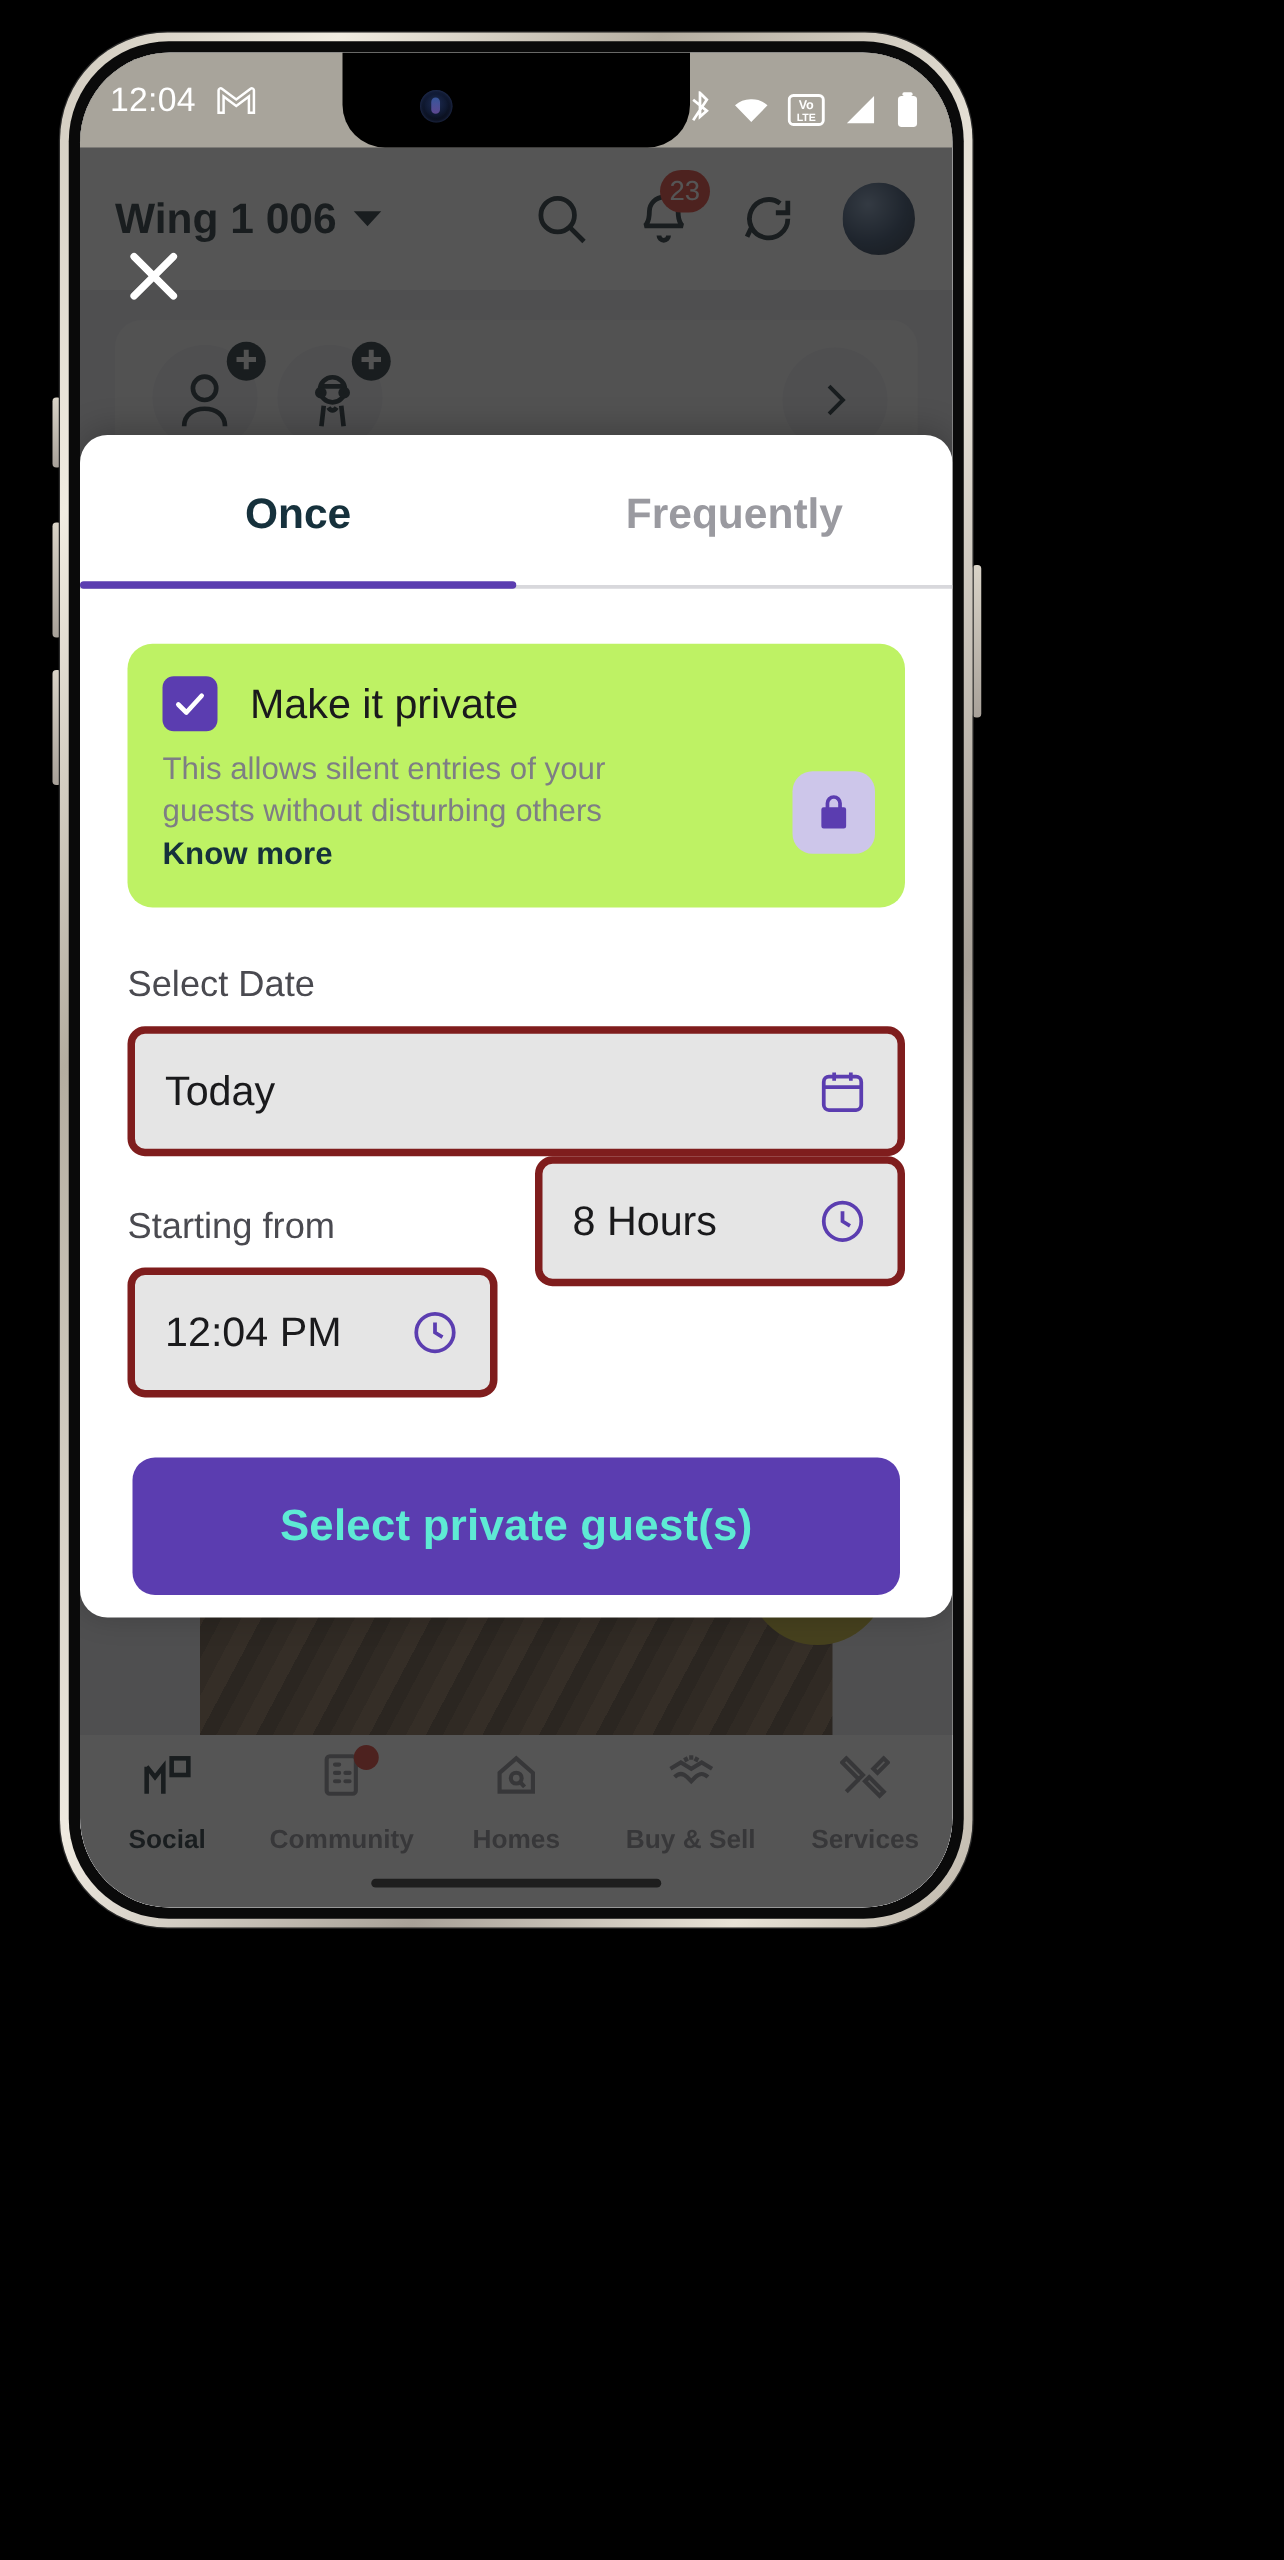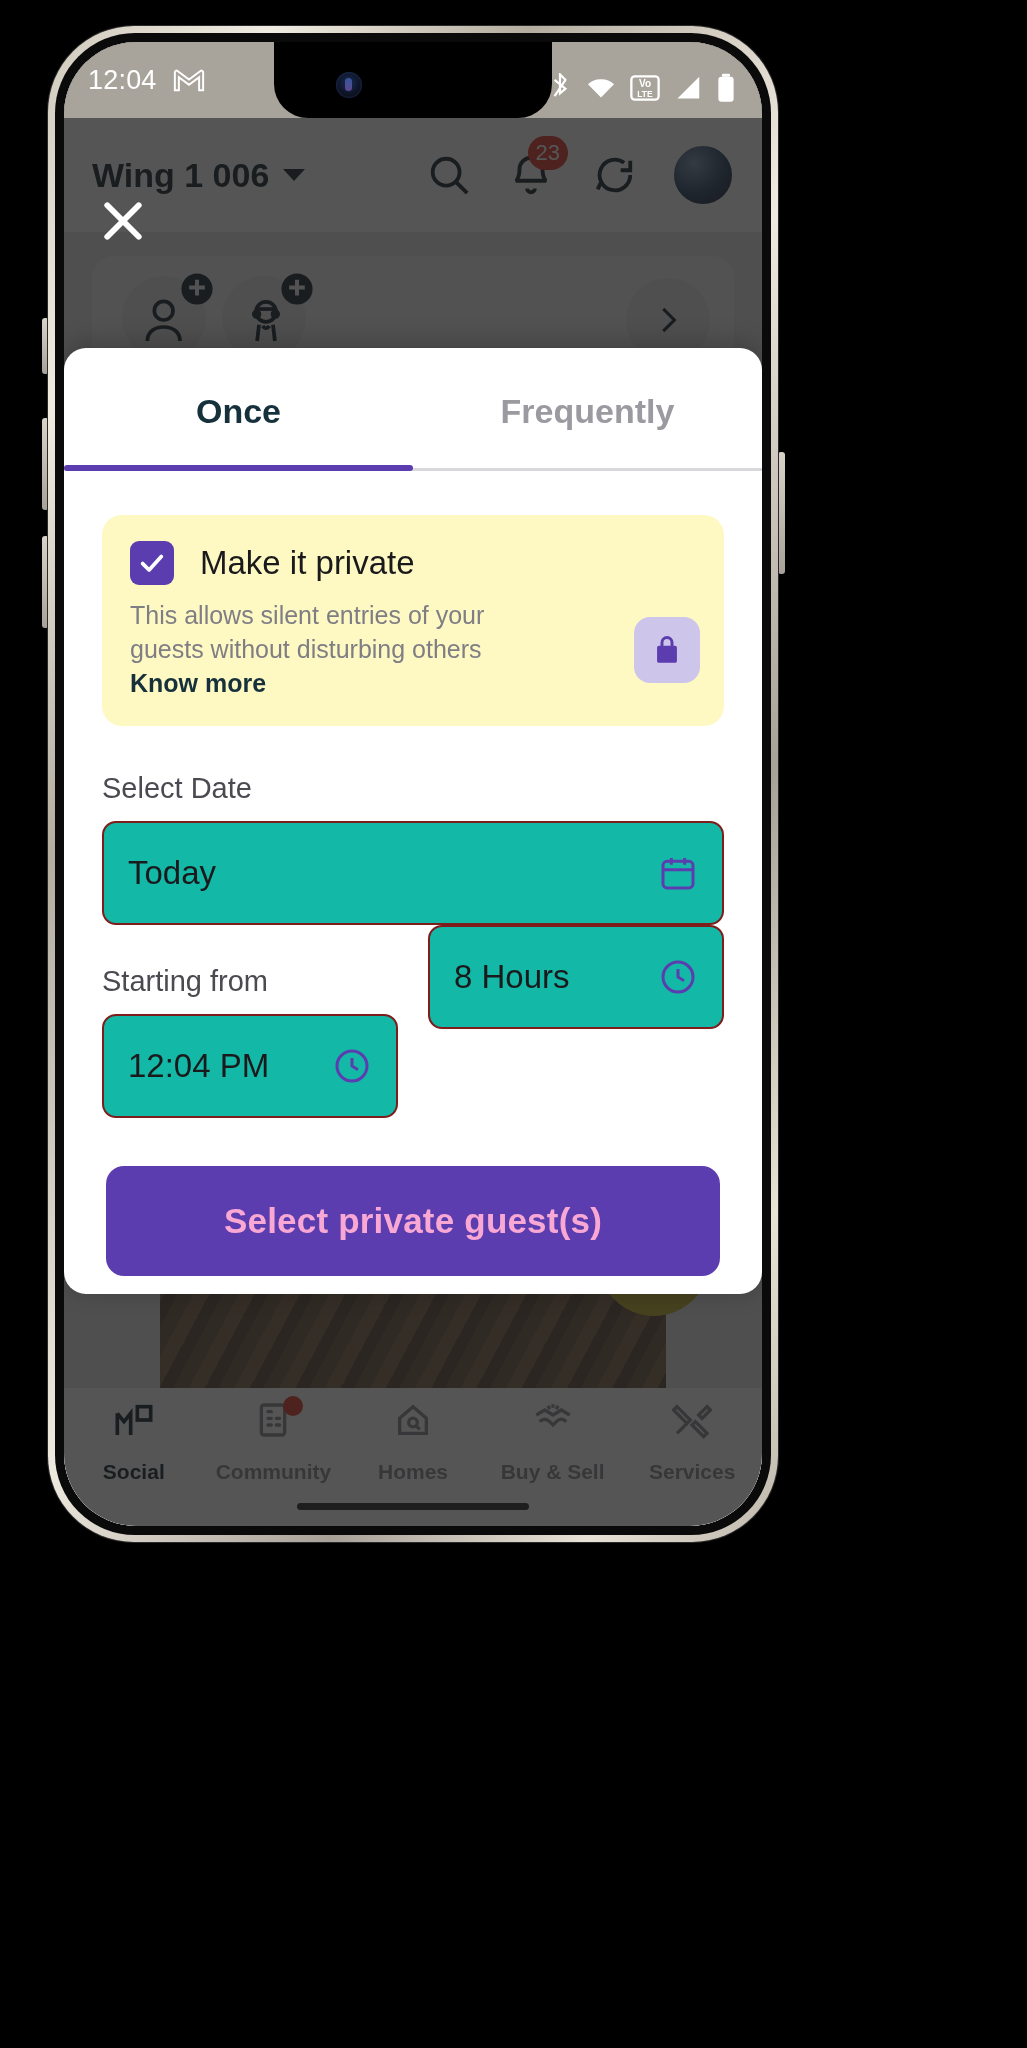--- a/index.html
+++ b/index.html
@@ -182,21 +182,21 @@
     color: #9a9aa0;
   }
   .tab.active { color: #16313c; }
   .tab-track { position: absolute; left: 0; right: 0; bottom: 0; height: 3px; background: #d8d8dc; }
   .tab-ind { position: absolute; left: 0; bottom: 0; width: 50%; height: 6px; background: #5b3db0; border-radius: 3px; }
 
   .sheet-body { padding: 0 38px; }
 
   .privacy-card {
     margin-top: 44px;
-    background: #fef9c3; border-radius: 20px;
+    background: #bef264; border-radius: 20px;
     padding: 26px 24px 26px 28px;
     display: flex; flex-direction: column; gap: 14px;
     position: relative;
   }
   .pc-top { display: flex; align-items: center; gap: 26px; }
   .checkbox {
     width: 44px; height: 44px; border-radius: 9px; background: #5b3db0;
     display: flex; align-items: center; justify-content: center; flex: none;
   }
   .pc-title { font-size: 33px; color: #1a1a1c; font-weight: 400; }
@@ -206,35 +206,35 @@
   .pc-desc .know { color: #16313c; font-weight: 700; }
   .lock-badge {
     position: absolute; right: 24px; top: 50%; transform: translateY(-4px);
     width: 66px; height: 66px; border-radius: 16px;
     background: #cdc6ea;
     display: flex; align-items: center; justify-content: center;
   }
 
   .field-label { font-size: 29px; color: #4a4a50; margin: 46px 0 16px; }
   .field {
-    height: 104px; border: 2px solid #7f1d1d; border-radius: 14px;
+    height: 104px; border: 6px solid #7f1d1d; border-radius: 14px;
     display: flex; align-items: center; padding: 0 24px;
-    background: #14b8a6;
+    background: #e5e5e5;
   }
   .field-value { font-size: 33px; color: #1a1a1c; }
   .field .f-ico { margin-left: auto; display: flex; align-items: center; }
 
   .row2 { display: flex; gap: 30px; }
   .row2 > div { flex: 1; min-width: 0; }
   .row2 .field-label { margin-top: 40px; }
 
   .cta {
     margin: 48px 4px 0;
     height: 110px; border-radius: 18px; background: #5b3db0;
-    color: #f9a8d4; font-size: 35px; font-weight: 700;
+    color: #5eead4; font-size: 35px; font-weight: 700;
     display: flex; align-items: center; justify-content: center;
     letter-spacing: .2px;
   }
 </style>
 </head>
 <body>
 
 <div id="stage">
 
   <div class="btn-side btn-mute"></div>

